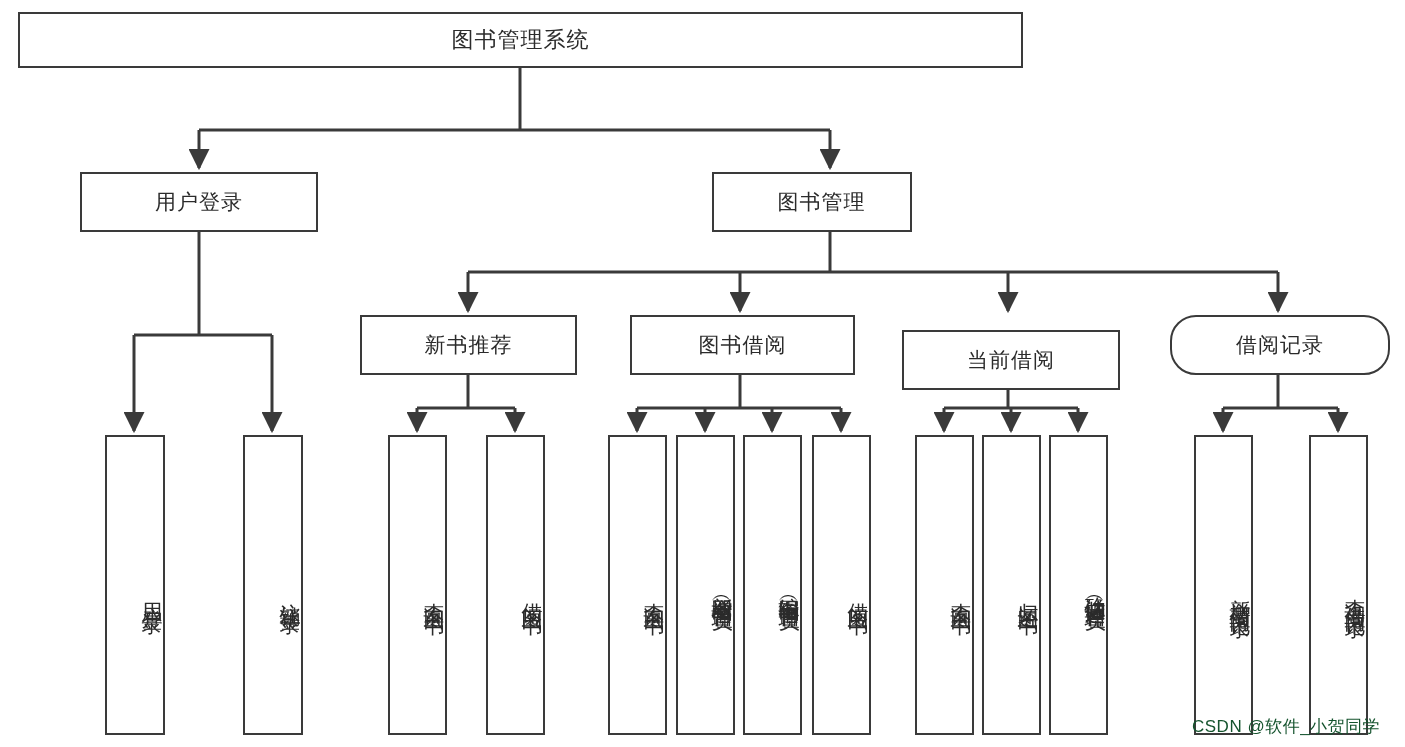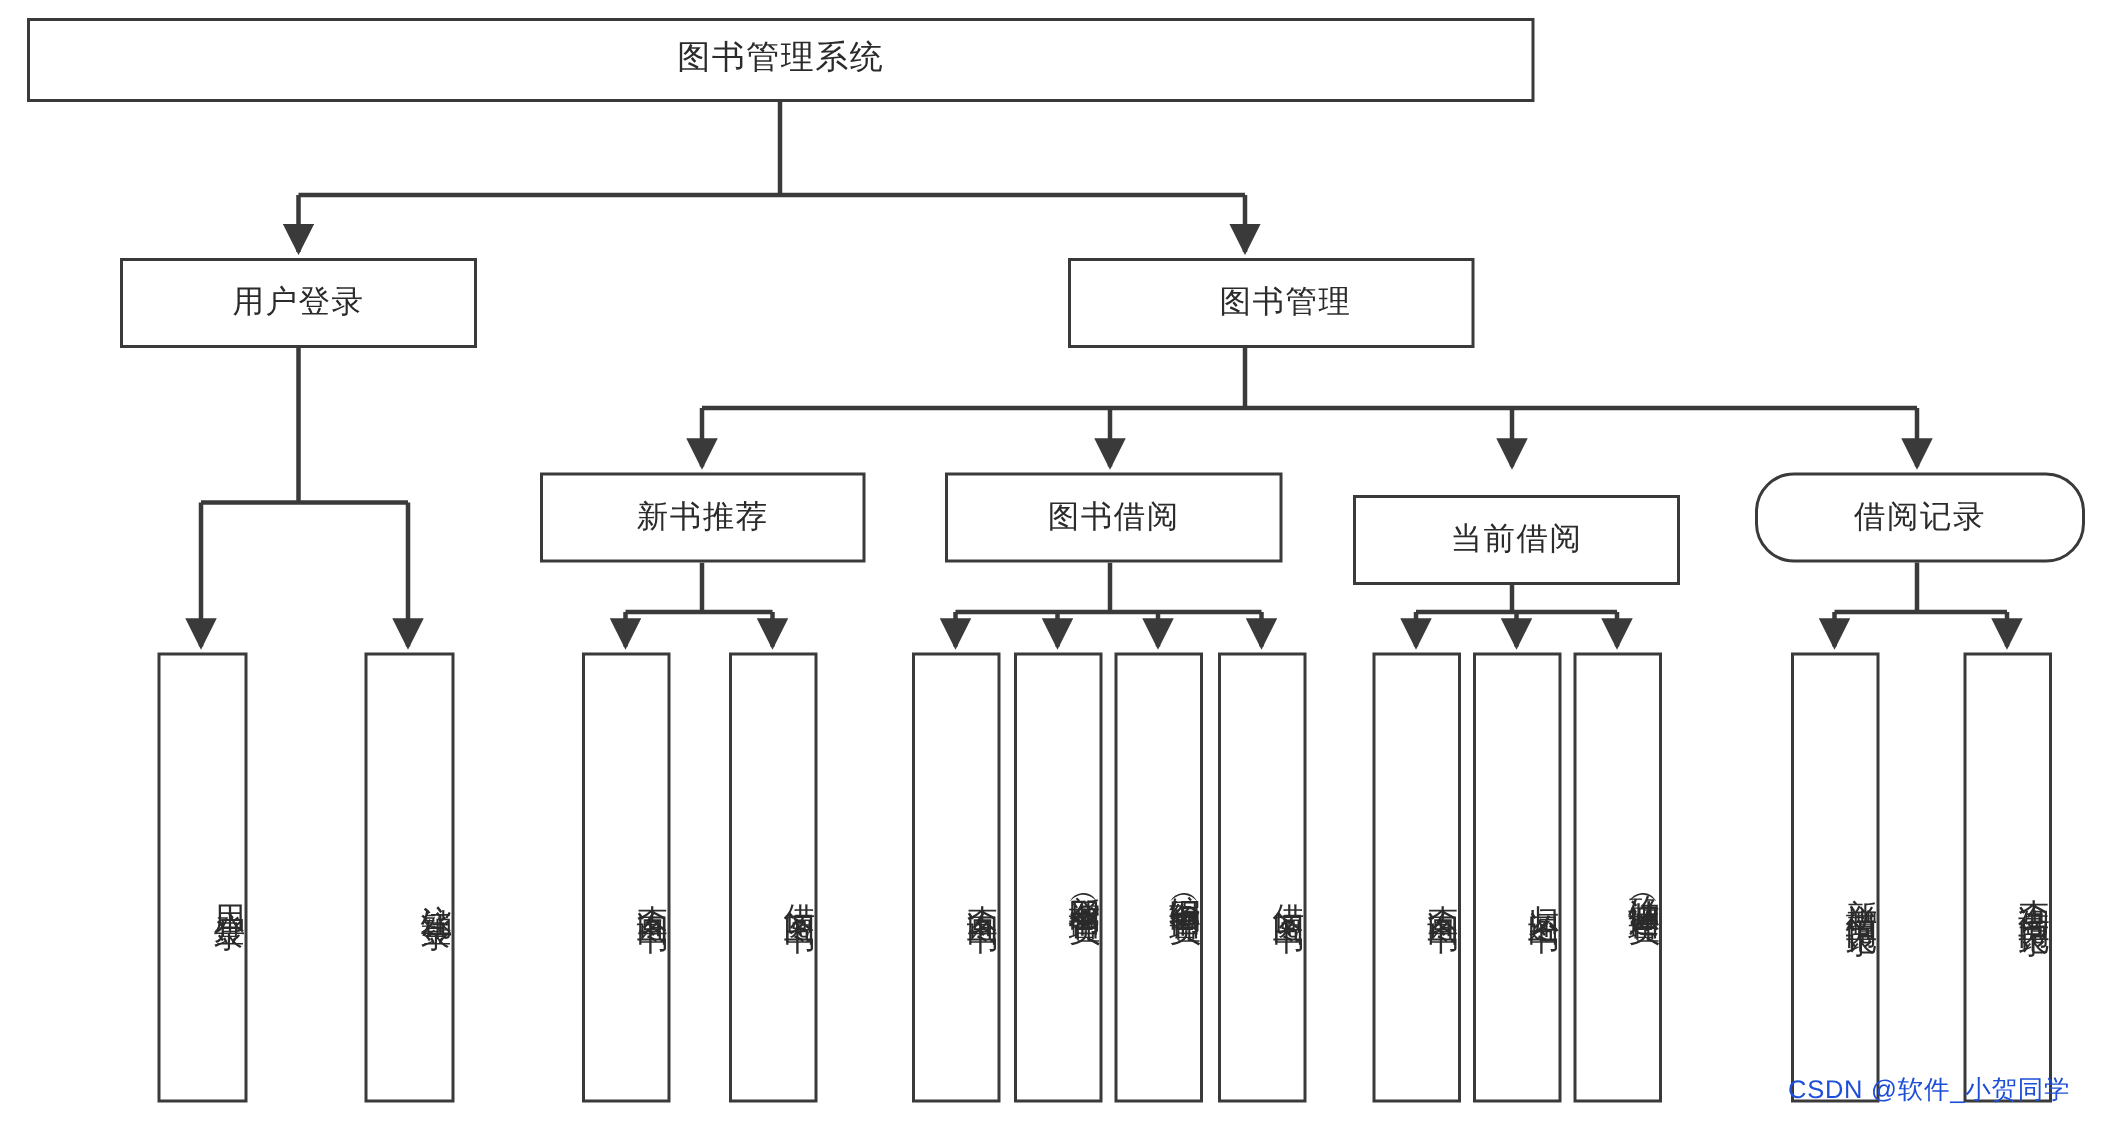--- a/index.html
+++ b/index.html
@@ -37,39 +37,38 @@
     color: #2b2b2b;
   }
   .node.horiz {
     font-size: 21px;
     line-height: 1.2;
     letter-spacing: 1px;
     white-space: nowrap;
   }
   .node.root {
     font-size: 22px;
-    font-family: Liberation Mono, monospace;
   }
   .node.vert {
     writing-mode: vertical-rl;
     text-orientation: upright;
     align-items: flex-start;
     justify-content: center;
     padding-top: 18px;
     font-size: 21px;
     letter-spacing: 4px;
     line-height: 1.05;
   }
   .node.vert.tall-text {
     padding-top: 8px;
     letter-spacing: 2px;
   }
   .watermark {
     position: absolute;
-    color: #1d4ed8;
+    color: #14532d;
     font-size: 17px;
     white-space: nowrap;
     letter-spacing: 0.5px;
   }
 </style>
 </head>
 <body>
 
 <div id="canvas">
 
@@ -119,21 +118,21 @@
       <path d="M 1278 375 L 1278 408"></path>
       <path d="M 1223 408 L 1338 408"></path>
       <path d="M 1223 408 L 1223 431" marker-end="url(#arrow)"></path>
       <path d="M 1338 408 L 1338 431" marker-end="url(#arrow)"></path>
     </g>
   </svg>
 
   <div class="node horiz root" style="left:18px; top:12px; width:1005px; height:56px;">图书管理系统</div>
 
   <div class="node horiz" style="left:80px; top:172px; width:238px; height:60px;">用户登录</div>
-  <div class="node horiz" style="left:712px; top:172px; width:271px; height:60px;padding-left:19px;">图书管理</div>
+  <div class="node horiz" style="left:712px; top:172px; width:200px; height:60px;padding-left:19px;">图书管理</div>
 
   <div class="node horiz" style="left:360px; top:315px; width:217px; height:60px;">新书推荐</div>
   <div class="node horiz" style="left:630px; top:315px; width:225px; height:60px;">图书借阅</div>
   <div class="node horiz" style="left:902px; top:330px; width:218px; height:60px;">当前借阅</div>
   <div class="node horiz" style="left:1170px; top:315px; width:220px; height:60px;border-radius:26px;">借阅记录</div>
 
   <div class="node vert" style="left:105px; top:435px; width:60px; height:300px;">用户登录</div>
   <div class="node vert" style="left:243px; top:435px; width:60px; height:300px;">注销登录</div>
 
   <div class="node vert" style="left:388px; top:435px; width:59px; height:300px;">查询图书</div>

